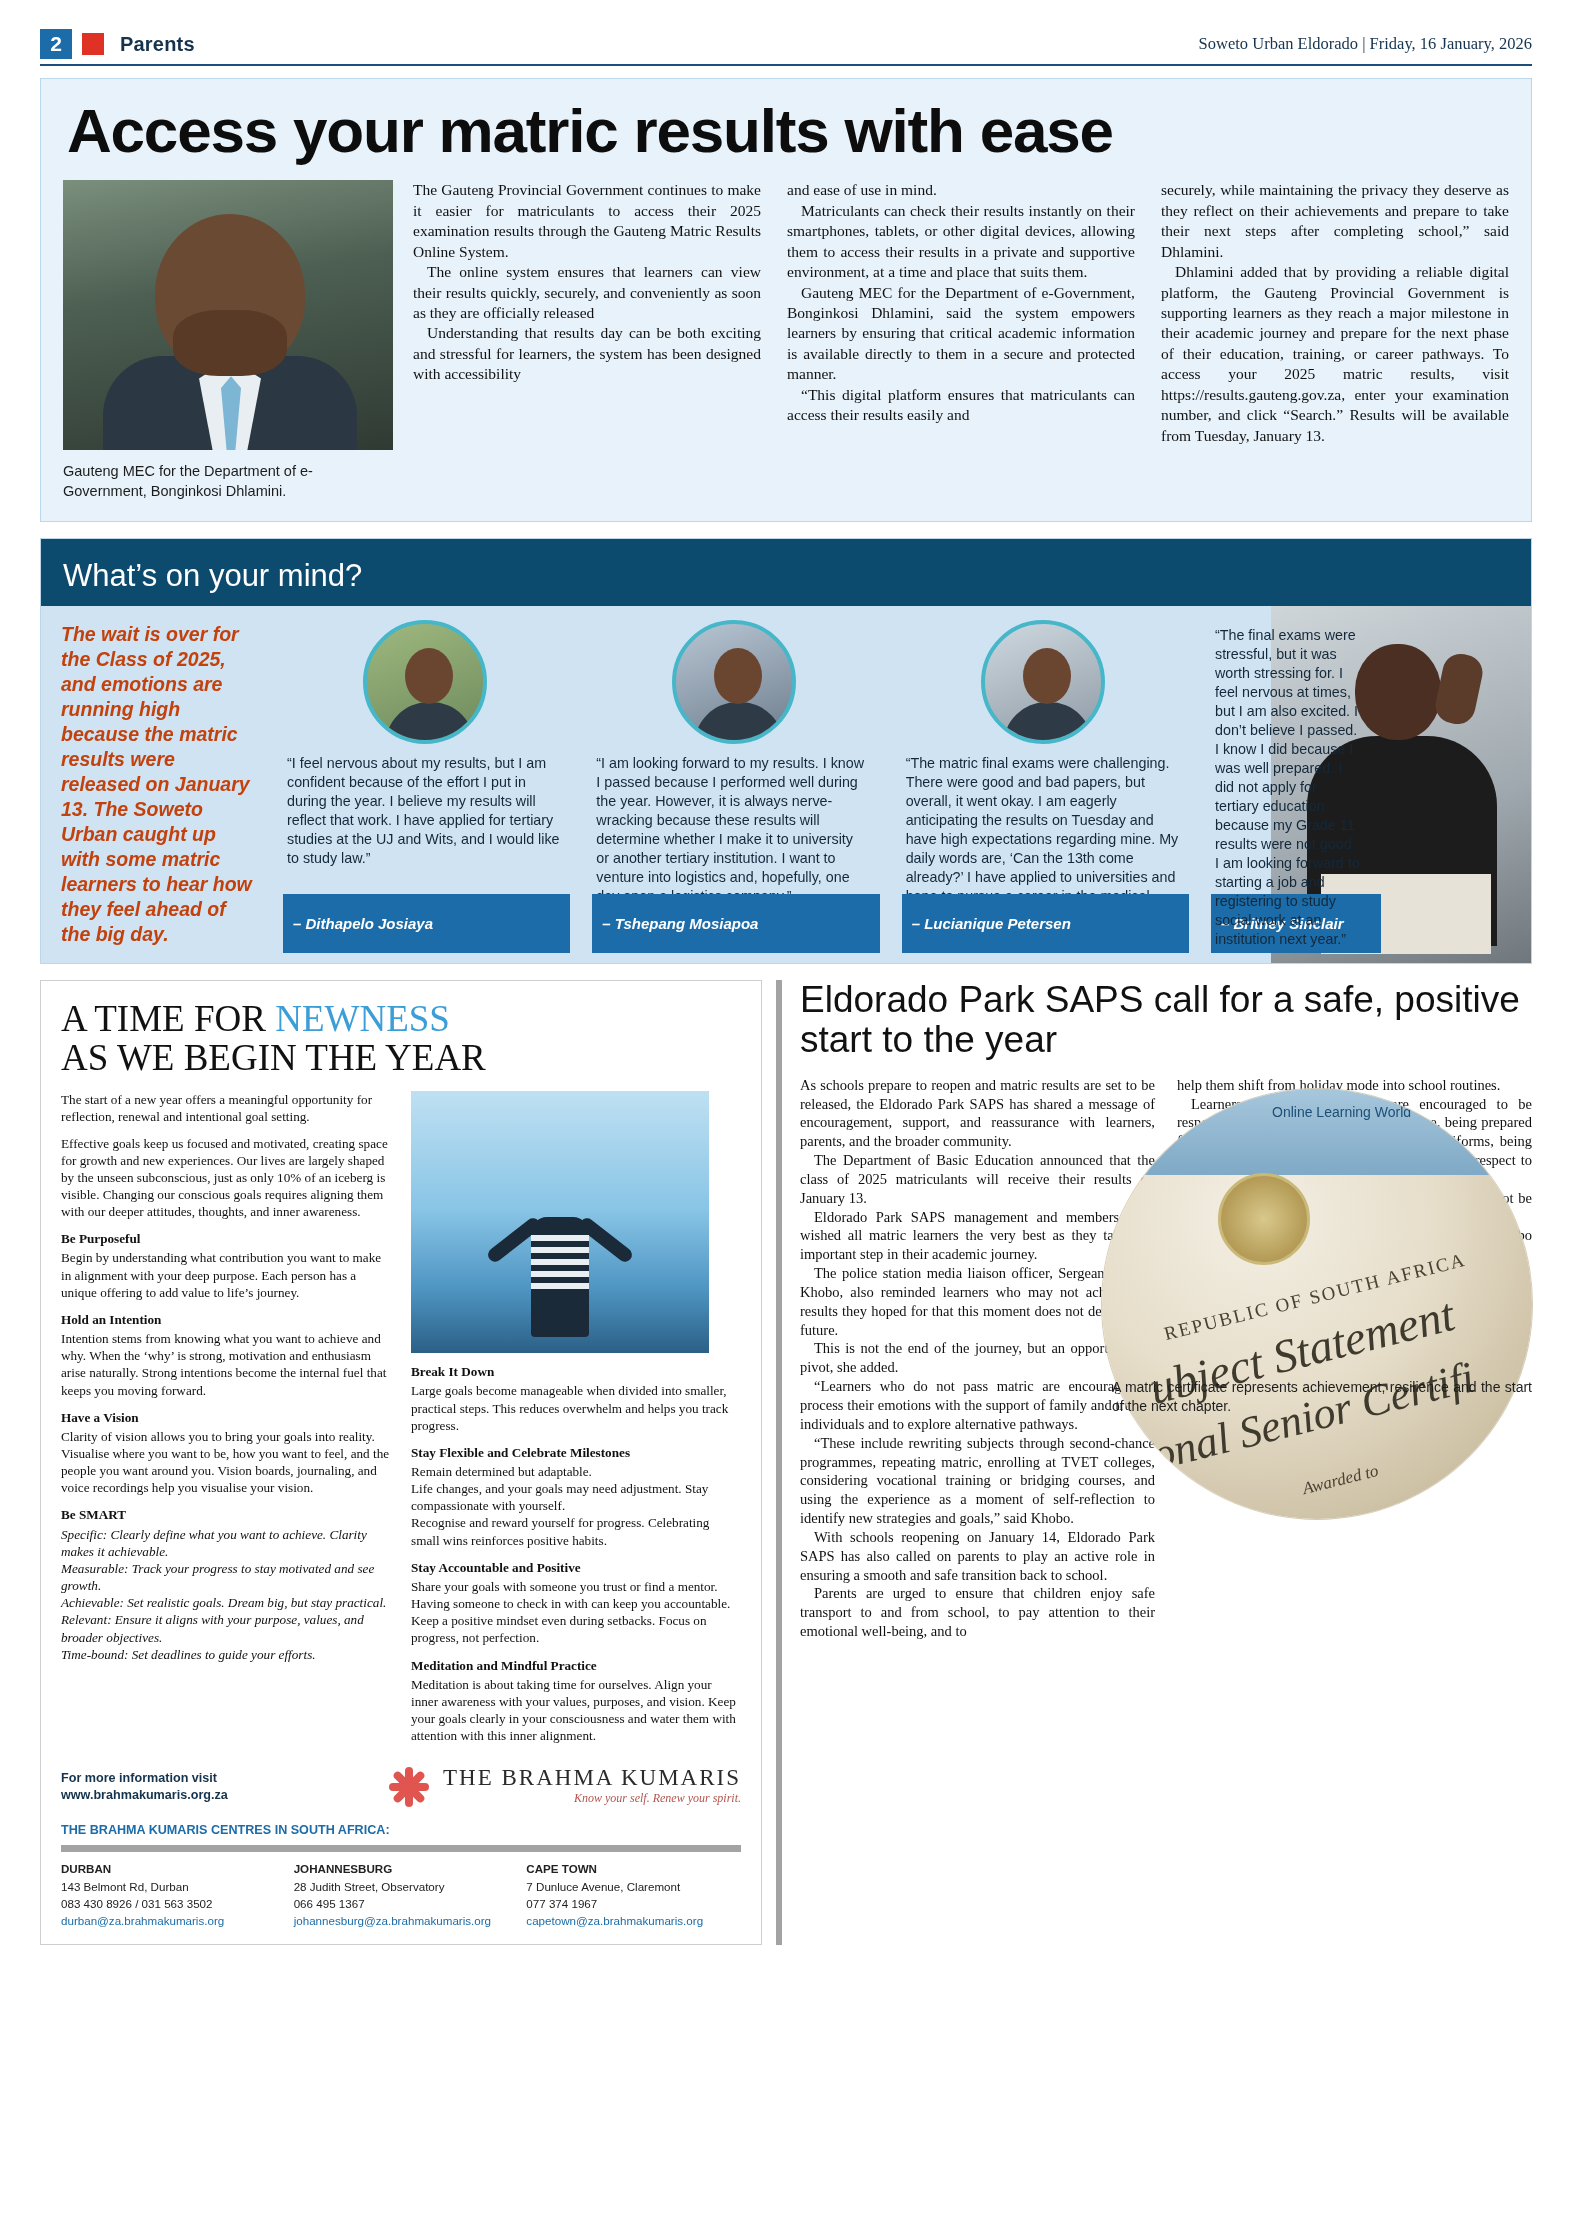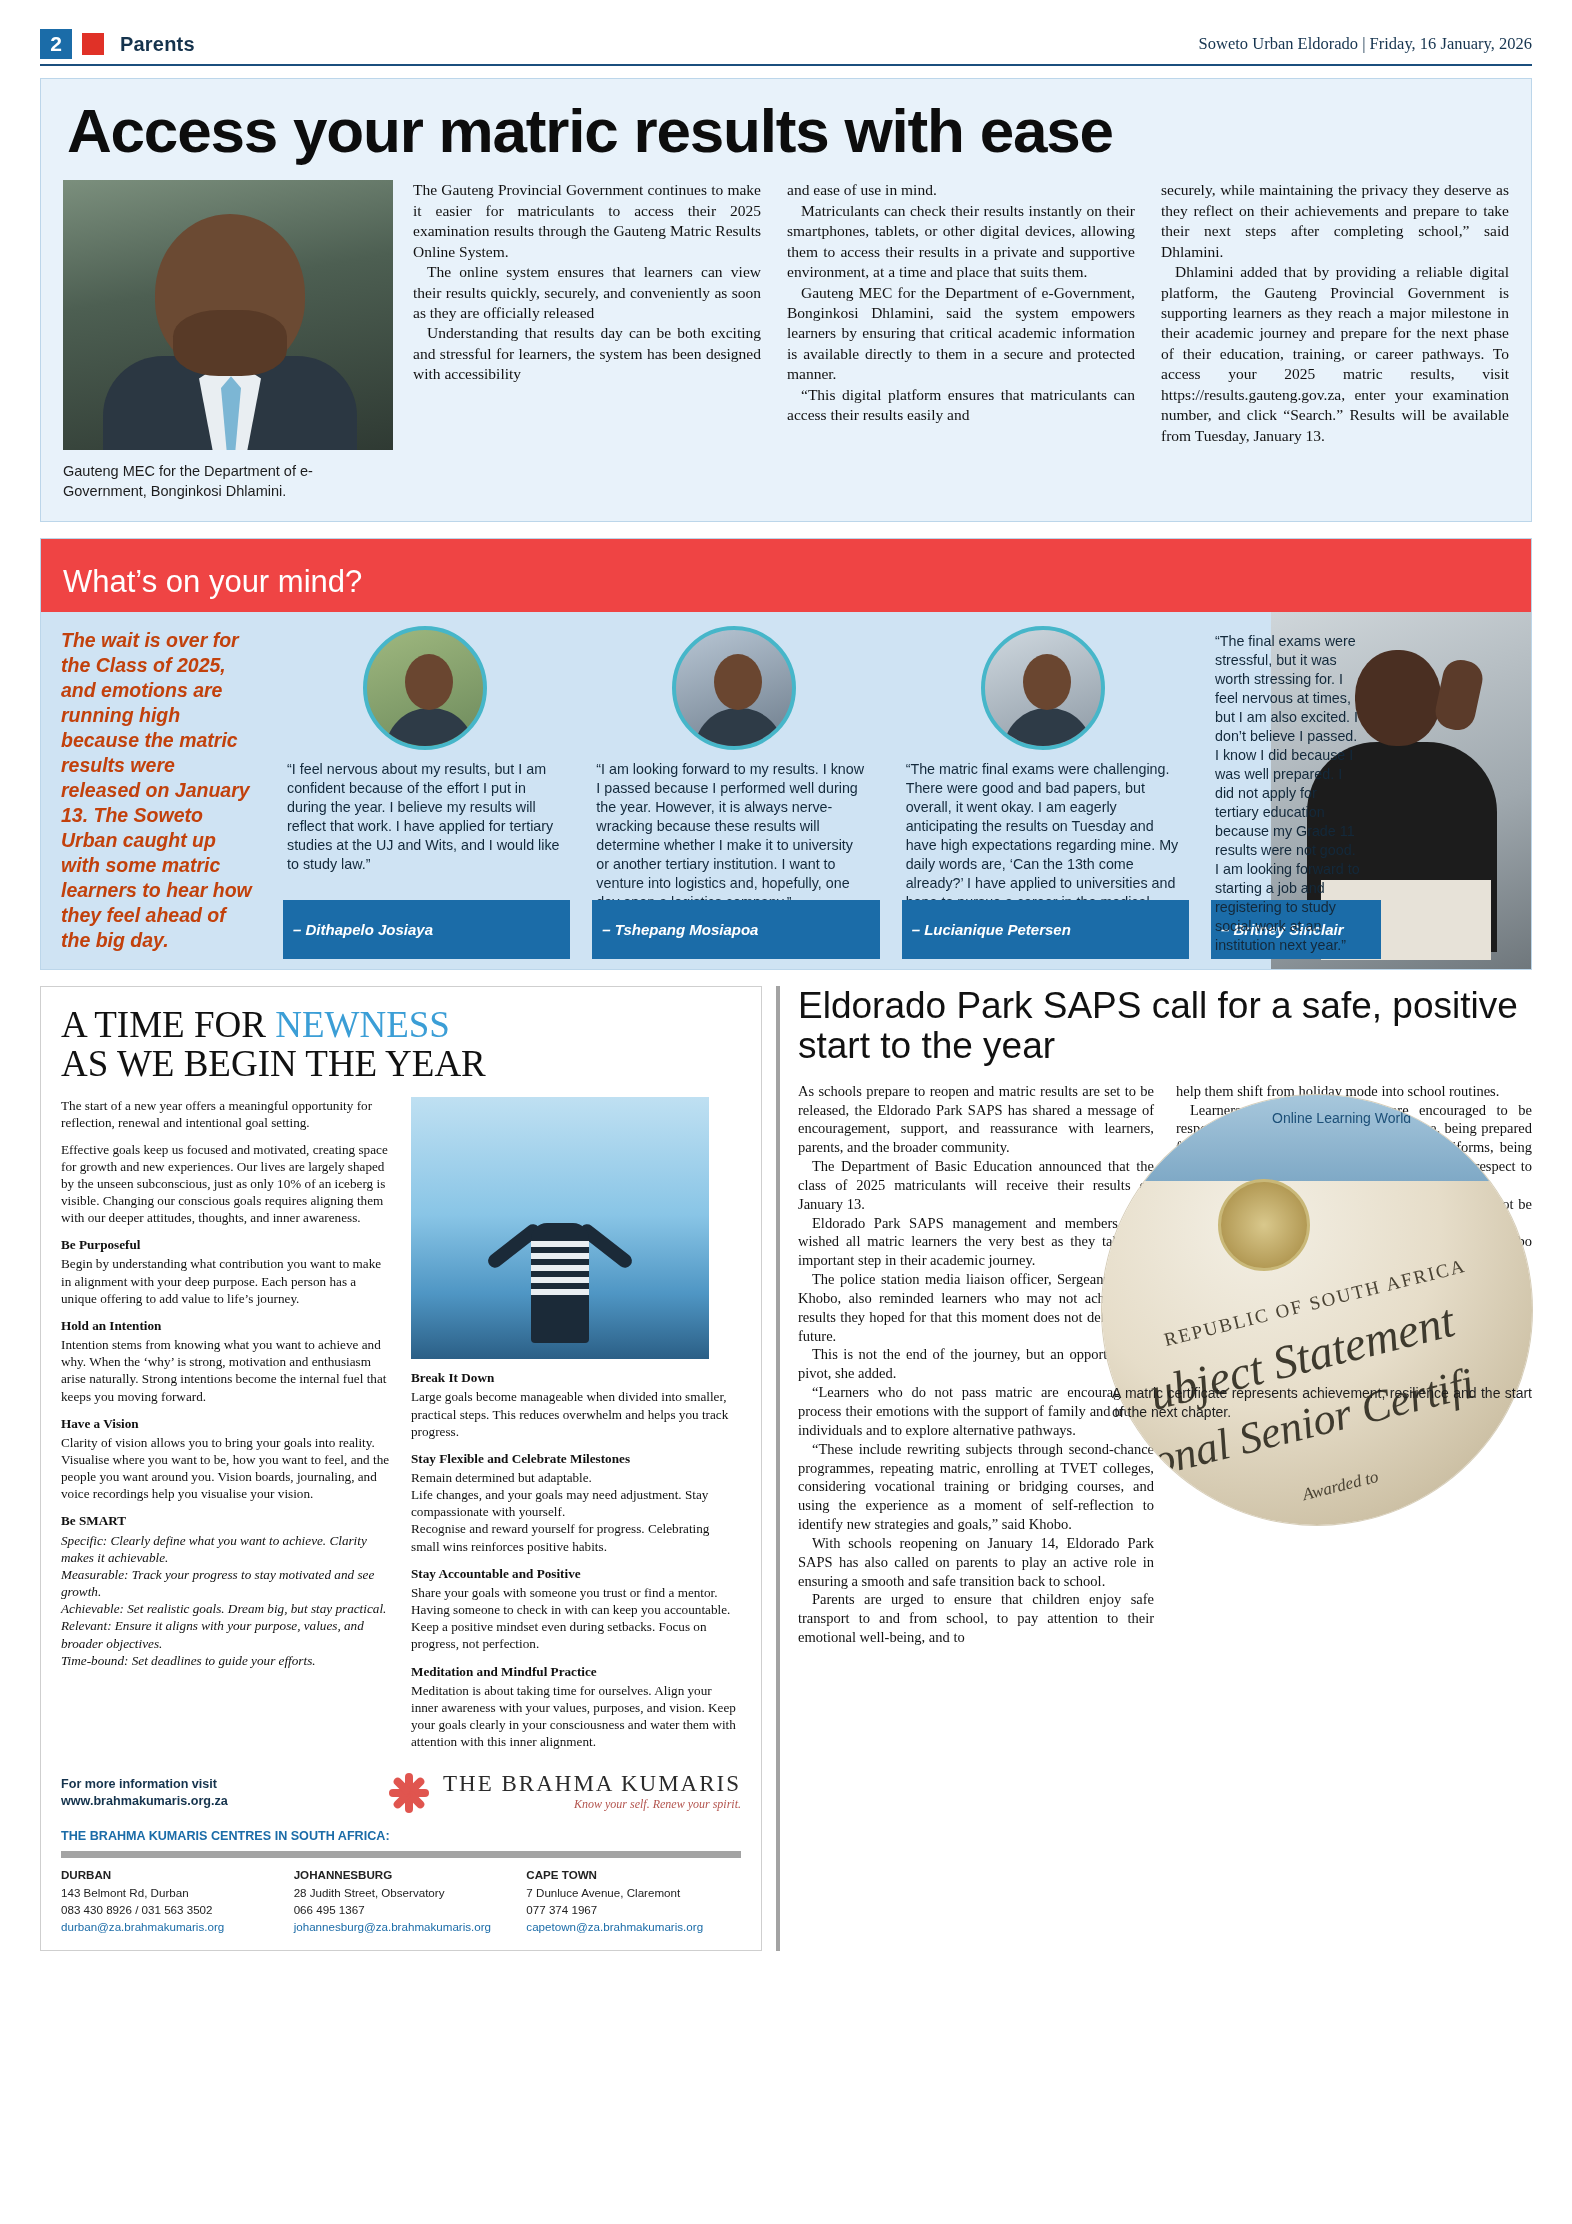--- a/index.html
+++ b/index.html
@@ -72,22 +72,22 @@
     color:#1d1d1d; margin-top:12px;
   }
   .lead-cols { display:flex; gap:26px; flex:1; }
   .lead-col { flex:1; font-size:15.5px; line-height:1.32; text-align:justify; }
   .lead-col p { margin:0; text-indent:14px; }
   .lead-col p:first-child { text-indent:0; }
 
   
   .wom { margin-top:16px; border:1px solid #bcd6ea; }
   .wom-head {
-    background:#ef4444; color:#fff; font-family:"Liberation Sans", sans-serif;
-    font-size:31px; font-weight:normal; padding:25px 22px 12px 22px;
+    background:#0c4a6e; color:#fff; font-family:"Liberation Sans", sans-serif;
+    font-size:31px; font-weight:normal; padding:19px 22px 12px 22px;
   }
   .wom-body { display:flex; background:#cfe3f3; min-height:335px; position:relative; }
   .wom-intro {
     width:232px; flex:0 0 232px; padding:16px 14px 16px 20px;
     font-family:"Liberation Sans", sans-serif; font-style:italic; font-weight:bold;
     font-size:19.5px; line-height:1.28; color:#c2410c;
   }
   .wom-person { flex:1; padding:10px 10px 0 4px; position:relative; }
   .avatar {
     width:124px; height:124px; border-radius:50%; border:4px solid #46b6c9;
@@ -115,21 +115,21 @@
     overflow:hidden;
   }
   .girl-head { position:absolute; left:84px; top:38px; width:86px; height:96px; border-radius:48%; background:#4a2f22; }
   .girl-body { position:absolute; left:36px; top:130px; width:190px; height:210px; background:#1c1c1c; border-radius:70px 70px 0 0; }
   .girl-hand { position:absolute; left:168px; top:48px; width:40px; height:70px; background:#5b3b2a; border-radius:18px; transform:rotate(12deg); }
   .girl-skirt { position:absolute; left:50px; top:268px; width:170px; height:80px; background:#e7e2d8; }
 
   
   .bottom { display:flex; gap:14px; margin-top:16px; }
   .panel-left { width:722px; flex:0 0 722px; border:1px solid #cfcfcf; padding:18px 20px 14px 20px; }
-  .panel-right { flex:1; padding:0 0 0 6px; border-left:4px solid #a3a3a3; padding-left:18px; }
+  .panel-right { flex:1; padding:0 0 0 6px; border-left:6px solid #a3a3a3; padding-left:18px; }
 
   .bk-title {
     font-family:"Liberation Serif", serif; font-size:37px; line-height:1.06; color:#111;
   }
   .bk-title .accent { color:#3b9ed6; }
   .bk-cols { display:flex; gap:20px; margin-top:14px; }
   .bk-col { flex:1; font-size:13.2px; line-height:1.3; }
   .bk-col p { margin:0 0 9px 0; }
   .bk-h { font-weight:bold; margin:10px 0 2px 0; }
   .bk-em { font-style:italic; }

